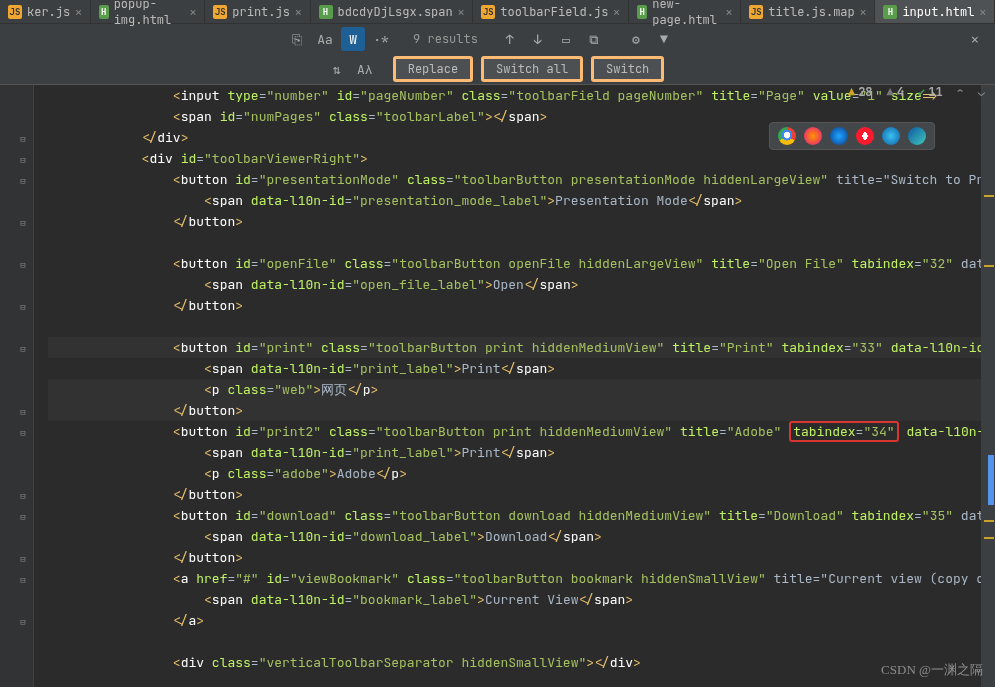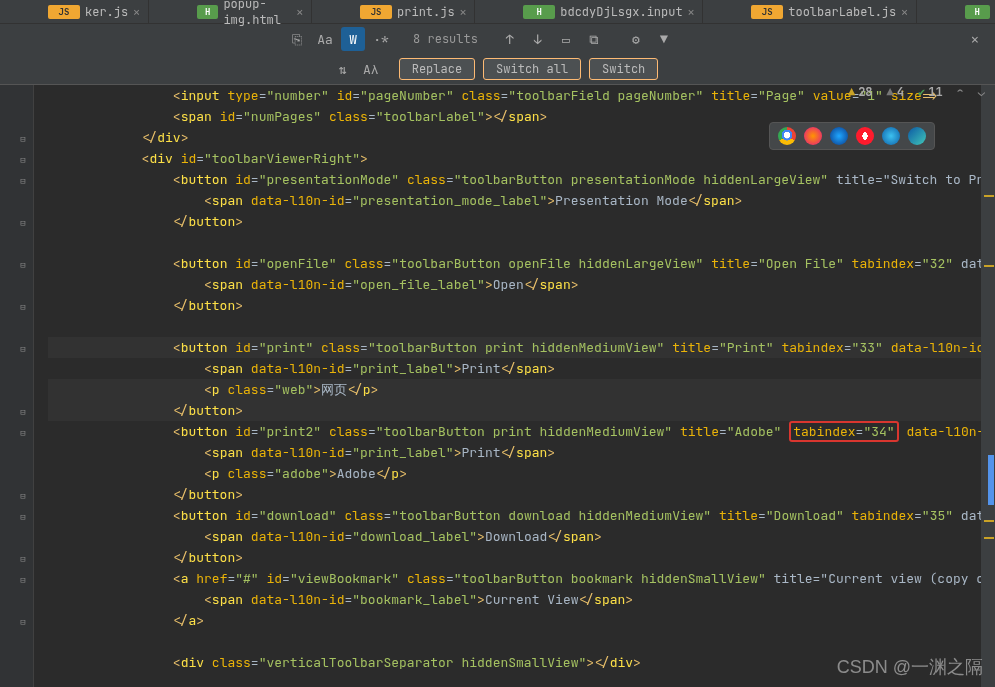--- a/index.html
+++ b/index.html
@@ -6,58 +6,58 @@
 body {
   width:995px; height:687px; overflow:hidden;
   background:#2b2b2b; font-family:"JetBrains Mono","Consolas",monospace;
   font-size:13px; color:#a9b7c6; position:relative;
 }
 
 .tabbar { display:flex; height:24px; background:#3c3f41; border-bottom:1px solid #323232; }
 .tab { display:flex; align-items:center; padding:0 8px; gap:5px; color:#bbb; font-size:12px; border-right:1px solid #323232; }
 .tab.active { background:#4e5254; color:#fff; }
 .tab .close { color:#888; font-size:11px; }
-.ico { width:32px; height:14px; border-radius:2px; display:inline-flex; align-items:center; justify-content:center; font-size:9px; font-weight:bold;margin-left:40px; }
+.ico { width:14px; height:14px; border-radius:2px; display:inline-flex; align-items:center; justify-content:center; font-size:9px; font-weight:bold; }
 .ico.js { background:#f0a732; color:#333; }
 .ico.html { background:#589c4c; color:#fff; }
 
 .findbar { background:#3c3f41; border-bottom:1px solid #555; }
 .findrow { display:flex; align-items:center; height:30px; }
 .findrow .spacer { flex:1; }
 .findbtn { width:24px; height:24px; display:inline-flex; align-items:center; justify-content:center; color:#aaa; margin:0 2px; border-radius:3px; }
 .findbtn.active { background:#1e6096; color:#fff; }
 .results { color:#999; font-size:12px; margin:0 18px; }
-.pillbtn { border:1px solid #fdba74; background:#4c5052; color:#bbb; padding:2px 12px; border-radius:3px; font-size:12px; margin-right:8px; }
+.pillbtn { border:3px solid #fdba74; background:#4c5052; color:#bbb; padding:2px 12px; border-radius:3px; font-size:12px; margin-right:8px; }
 
 .statusstrip { position:absolute; top:84px; right:10px; display:flex; gap:14px; align-items:center; color:#aaa; font-size:12px; z-index:5;font-weight:bold; }
 .warn::before { content:"▲"; color:#c9a227; margin-right:3px; }
 .warn2::before { content:"▲"; color:#777; margin-right:3px; }
 .chk::before { content:"✔"; color:#499c54; margin-right:3px; }
 .chev { color:#888; cursor:pointer; }
 
 .browsers { position:absolute; top:122px; right:60px; background:#444749; border:1px solid #555; border-radius:4px; padding:4px 8px; display:flex; gap:8px; z-index:5; }
 .bico { width:18px; height:18px; border-radius:50%; }
 
 .editor { position:relative; height:calc(100% - 84px); overflow:hidden; }
 .gutter { position:absolute; left:0; top:0; width:34px; height:100%; background:#313335; border-right:1px solid #414141; }
 .foldmark { position:absolute; left:18px; width:10px; height:10px; color:#888; font-size:9px; text-align:center; }
 .code { position:absolute; left:34px; top:0; right:14px; height:100%; padding-left:14px; white-space:pre; line-height:21px; overflow:hidden; }
 .line { height:21px; }
 .line.hl { background:#323232; }
 .minimap { position:absolute; right:0; top:0; width:14px; height:100%; background:#3c3f41; }
 .mmark { position:absolute; right:1px; width:10px; height:2px; }
 
-.t { color:#fde047; } 
-.a { color:#eab308; } 
+.t { color:#ffffff; } 
+.a { color:#bef264; } 
 .v { color:#a5c261; }
 .tx { color:#a9b7c6; }
 .br { color:#e8bf6a; }
 .redbox { border:2px solid #d9362f; border-radius:3px; padding:0 2px; }
 
-.watermark { position:absolute; bottom:8px; right:12px; color:#ccc; font-size:18px; opacity:.6; font-family:Liberation Sans, sans-serif; z-index:6;}
+.watermark { position:absolute; bottom:8px; right:12px; color:#ccc; font-size:13px; opacity:.6; font-family:Liberation Serif, serif; z-index:6;}
 </style>
 </head>
 <body>
 
 <div class="tabbar" id="tabbar">
     <div class="tab">
       <span class="ico js">JS</span>
       <span>ker.js</span>
       <span class="close">✕</span>
     </div>
@@ -66,26 +66,26 @@
       <span>popup-img.html</span>
       <span class="close">✕</span>
     </div>
     <div class="tab">
       <span class="ico js">JS</span>
       <span>print.js</span>
       <span class="close">✕</span>
     </div>
     <div class="tab">
       <span class="ico html">H</span>
-      <span>bdcdyDjLsgx.input</span>
+      <span>bdcdyDjLsgx.span</span>
       <span class="close">✕</span>
     </div>
     <div class="tab">
       <span class="ico js">JS</span>
-      <span>toolbarLabel.js</span>
+      <span>toolbarField.js</span>
       <span class="close">✕</span>
     </div>
     <div class="tab">
       <span class="ico html">H</span>
       <span>new-page.html</span>
       <span class="close">✕</span>
     </div>
     <div class="tab">
       <span class="ico js">JS</span>
       <span>title.js.map</span>
@@ -98,21 +98,21 @@
     </div>
   </div>
 
 <div class="findbar">
   <div class="findrow">
     <div class="spacer"></div>
     <span class="findbtn">⎘</span>
     <span class="findbtn">Aa</span>
     <span class="findbtn active">W</span>
     <span class="findbtn">·*</span>
-    <span class="results">8 results</span>
+    <span class="results">9 results</span>
     <span class="findbtn">↑</span>
     <span class="findbtn">↓</span>
     <span class="findbtn">▭</span>
     <span class="findbtn">⧉</span>
     <span style="width:14px"></span>
     <span class="findbtn">⚙</span>
     <span class="findbtn">▼</span>
     <div style="flex:1"></div>
     <span class="findbtn" style="margin-right:8px">✕</span>
   </div>

